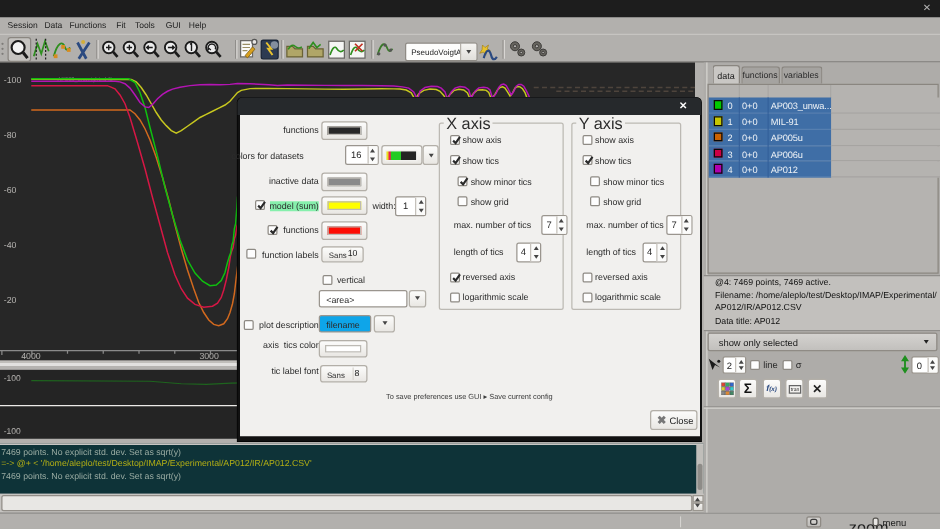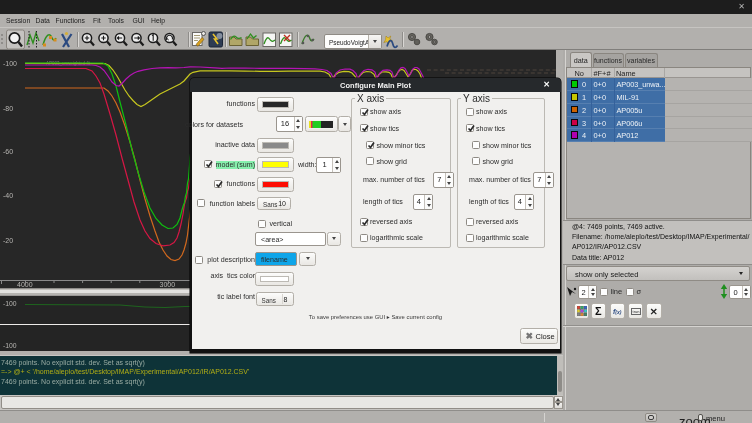--- a/index.html
+++ b/index.html
@@ -10,21 +10,21 @@
 .ck{position:absolute;width:8px;height:8px;background:#fdfdfd;border:1px solid #8e8a84;border-radius:1.5px}
 .ck svg{position:absolute;left:-1px;top:-2px}
 .btn{position:absolute;background:linear-gradient(#fcfcfb,#e9e7e3);border:1px solid #b3afa8;border-radius:2.5px}
 .sw{position:absolute;left:4px;right:4px;top:3px;bottom:3px;border:1px solid #bdbab4}
 .spin{position:absolute;background:#fff;border:1px solid #9a958e;border-radius:2px}
 .spin .v{position:absolute;left:0;right:8px;top:0;bottom:0;text-align:center;font-size:7.5px;line-height:13px;color:#222}
 .sar{position:absolute;right:0;top:0;bottom:0;width:8px;border-left:1px solid #c5c1bb;background:#fbfbfa}
 .ut{position:absolute;left:1.5px;top:2px;width:0;height:0;border-left:2.5px solid transparent;border-right:2.5px solid transparent;border-bottom:3.5px solid #444}
 .dt{position:absolute;left:1.5px;bottom:2px;width:0;height:0;border-left:2.5px solid transparent;border-right:2.5px solid transparent;border-top:3.5px solid #444}
 .grp{position:absolute;border:1px solid #bcb9b3;border-radius:2px}
-.grp .gt{position:absolute;top:-5px;left:3px;background:#f1f0ee;padding:0 2px;font-size:10px;color:#2c2c2c;line-height:9px}
+.grp .gt{position:absolute;top:-5px;left:3px;background:#f1f0ee;padding:0 2px;font-size:13px;color:#2c2c2c;line-height:9px}
 </style></head>
 <body>
 
 <div class="ab" style="left:0;top:0;width:752px;height:13.5px;background:#1d1d1d">
  <div class="ab" style="right:7px;top:1.5px;font-size:8px;color:#b5b5b5">✕</div>
 </div>
 
 <div class="ab" style="left:0;top:13.5px;width:752px;height:13.5px;background:#b2b0ad;font-size:6.8px;color:#1e1e1e">
  <span class="ab" style="left:6px;top:3.5px">Session</span>
  <span class="ab" style="left:35.5px;top:3.5px">Data</span>
@@ -234,25 +234,20 @@
 </div>
 
 <div class="ab" id="rpanel" style="left:563px;top:50px;width:189px;height:360px;background:#aeaca9">
  <div class="ab" style="left:2px;top:0;width:1px;height:360px;background:#d5d3d0"></div>
 
  <div class="ab" style="left:7px;top:1.5px;width:21.5px;height:15px;background:#c9c7c4;border:1px solid #8a8680;border-bottom:none;border-radius:2.5px 2.5px 0 0;font-size:7.2px;color:#1e1e1e;text-align:center;line-height:15px">data</div>
  <div class="ab" style="left:29.5px;top:3px;width:31px;height:13.5px;background:#a5a3a0;border:1px solid #8a8680;border-bottom:none;border-radius:2.5px 2.5px 0 0;font-size:7px;color:#2a2a2a;text-align:center;line-height:13px">functions</div>
  <div class="ab" style="left:61.5px;top:3px;width:33px;height:13.5px;background:#a5a3a0;border:1px solid #8a8680;border-bottom:none;border-radius:2.5px 2.5px 0 0;font-size:7px;color:#2a2a2a;text-align:center;line-height:13px">variables</div>
 
  <div class="ab" style="left:2.5px;top:16.5px;width:185.5px;height:152px;background:#b5b3b0;border:1px solid #8a8680">
-  <div class="ab" style="left:0;top:0;width:100%;height:10.8px;background:#c5c3c0;border-bottom:1px solid #999591;font-size:7.4px;color:#1e1e1e">
-    <span class="ab" style="left:8px;top:1.5px">No</span>
-        <span class="ab" style="left:27px;top:1.5px">#F+#</span>
-        <span class="ab" style="left:49.5px;top:1.5px">Name</span>
-  </div>
   <div class="ab" style="left:24.5px;top:0;width:1px;height:74.8px;background:#a9a7a4"></div>
   <div class="ab" style="left:47.5px;top:0;width:1px;height:74.8px;background:#a9a7a4"></div>
   <div class="ab" style="left:97.5px;top:0;width:1px;height:74.8px;background:#a9a7a4"></div>
   <div id="rows" class="ab" style="left:0;top:10.8px;width:185.5px">
    <div class="drow" style="top:0">
           <span class="c0" style="background:#00ca00"></span>
           <span class="c1">0</span>
           <span class="c2">0+0</span>
           <span class="c3">AP003_unwa...</span>
           <span class="v1"></span>
@@ -364,21 +359,20 @@
 .drow .c1{position:absolute;left:15.5px;top:2.2px;font-size:7.4px;color:#eef2f6}
 .drow .c2{position:absolute;left:27px;top:2.2px;font-size:7.4px;color:#eef2f6}
 .drow .c3{position:absolute;left:50px;top:2.2px;font-size:7.4px;color:#eef2f6;letter-spacing:-0.1px;white-space:nowrap}
 .drow .v1{position:absolute;left:24.5px;top:0;width:1px;height:12.75px;background:#35619b}
 .drow .v2{position:absolute;left:47.5px;top:0;width:1px;height:12.75px;background:#35619b}
 .drow2{position:absolute;left:98px;width:87.5px;height:12.75px;border-bottom:1px solid #a6a4a1;background:#b5b3b0}
 </style>
 
 <div class="ab" id="dialog" style="left:190px;top:77.5px;width:371px;height:275px;background:#111;border-radius:4px 4px 0 0;box-shadow:0 0 0 0.5px #000">
  <div class="ab" style="left:0;top:0;width:371px;height:14px;background:#26292c;border-radius:4px 4px 0 0">
-  <div class="ab" style="left:0;right:0;top:3px;text-align:center;font-size:7.5px;font-weight:bold;color:#f2f2f2">Configure Main Plot</div>
   <div class="ab" style="right:11px;top:2.5px;font-size:8px;font-weight:bold;color:#fff">✕</div>
  </div>
  <div class="ab" style="left:1.5px;top:14px;width:368px;height:257.5px;background:#f1f0ee">
  <div class="ab" id="dlg" style="left:-1.5px;top:-14px;width:371px;height:275px">
 
   <div class="lbl rlbl" style="right:306px;top:22.8px">functions</div>
   <div class="lbl rlbl" style="right:318px;top:43.5px">colors for datasets</div>
   <div class="lbl rlbl" style="right:306px;top:63.7px">inactive data</div>
 
   <div class="btn" style="left:67px;top:19px;width:36.5px;height:15px">

